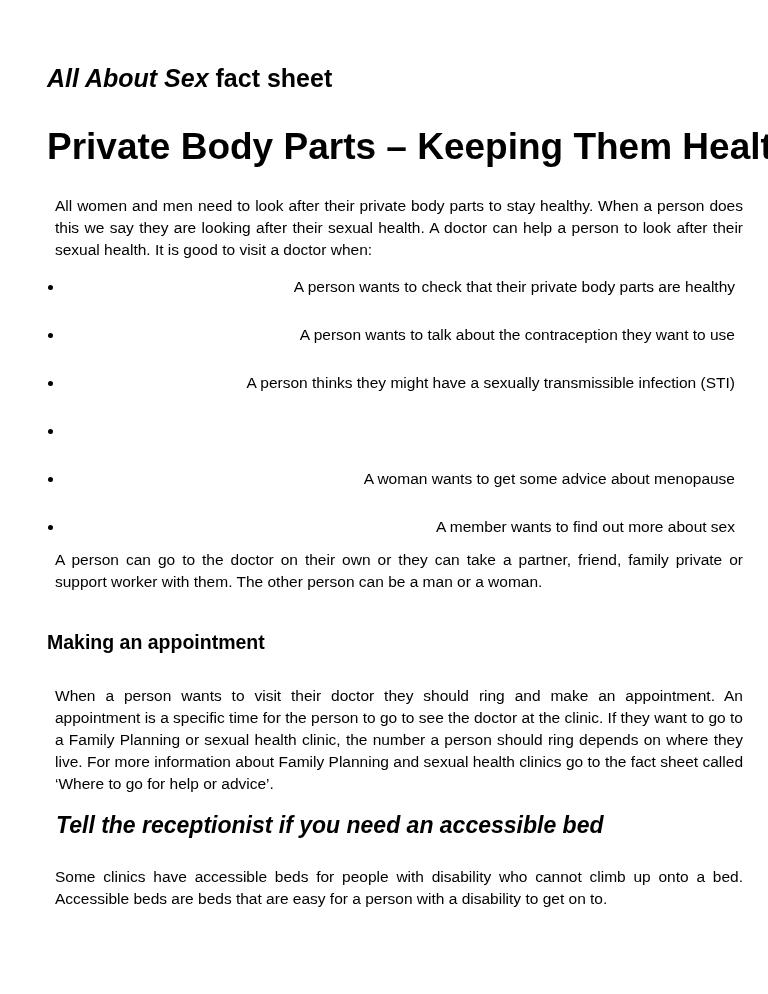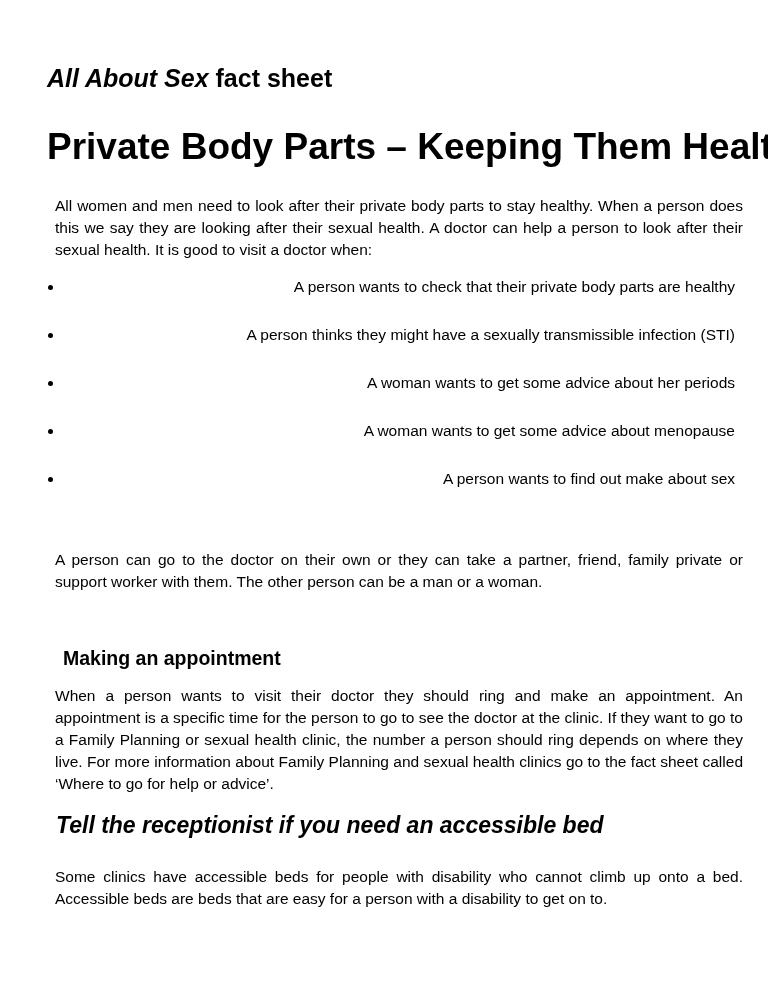--- a/index.html
+++ b/index.html
@@ -7,41 +7,42 @@
   .page { position: absolute; left: 47px; top: 0; width: 688px; }
   .doc-title { position: absolute; top: 64px; left: 0; font-size: 25px; font-weight: bold; margin: 0; white-space: nowrap; }
   .doc-title em { font-style: italic; }
   .main-heading { position: absolute; top: 126px; left: 0; font-size: 37px; font-weight: bold; margin: 0; white-space: nowrap; }
   p.body { margin: 8px; font-size: 15.5px; line-height: 22px; text-align: justify; position: absolute; left: 0; width: 688px; }
   .intro { top: 187px; }
   ul.bullets { position: absolute; top: 276px; left: 0; margin: 0; padding: 0; list-style: none; width: 688px; text-align: right; }
   ul.bullets li { position: relative; font-size: 15.5px; height: 22px; line-height: 22px; margin-bottom: 26px; padding-left: 23px; white-space: nowrap; }
   ul.bullets li .dot { position: absolute; left: 1px; top: 9px; width: 5px; height: 5px; border-radius: 50%; background: #000; }
   .after-list { top: 541px; }
-  .h2 { position: absolute; top: 631px; left: 0; font-size: 19.5px; font-weight: bold; margin: 16px; white-space: nowrap; }
+  .h2 { position: absolute; top: 631px; left: 0; font-size: 19.5px; font-weight: bold; margin: 0; white-space: nowrap; }
   .appt { top: 677px; }
   .h3 { position: absolute; top: 811px; left: 8px; font-size: 23px; font-weight: bold; font-style: italic; margin: 1px; white-space: nowrap; }
   .beds { top: 858px; }
 </style>
 </head>
 <body>
 
 <div class="page">
   <h1 class="doc-title"><em>All About Sex</em><span> fact sheet</span></h1>
 
   <h2 class="main-heading">Private Body Parts – Keeping Them Healthy</h2>
 
   <p class="body intro">All women and men need to look after their private body parts to stay healthy. When a person does this we say they are looking after their sexual health. A doctor can help a person to look after their sexual health. It is good to visit a doctor when:</p>
 
   <ul class="bullets">
     <li><span class="dot"></span><span>A person wants to check that their private body parts are healthy</span></li>
+    <li><span class="dot"></span><span>A person wants to talk about the contraception they want to use</span></li>
     <li><span class="dot"></span><span>A person thinks they might have a sexually transmissible infection (STI)</span></li>
-    <li><span class="dot"></span><span>A woman wants to get some advice about her periods</span></li>
+    <li><span class="dot"></span></li>
     <li><span class="dot"></span><span>A woman wants to get some advice about menopause</span></li>
-    <li><span class="dot"></span><span>A person wants to find out make about sex</span></li>
+    <li><span class="dot"></span><span>A member wants to find out more about sex</span></li>
   </ul>
 
   <p class="body after-list">A person can go to the doctor on their own or they can take a partner, friend, family private or support worker with them. The other person can be a man or a woman.</p>
 
   <h3 class="h2">Making an appointment</h3>
 
   <p class="body appt">When a person wants to visit their doctor they should ring and make an appointment. An appointment is a specific time for the person to go to see the doctor at the clinic. If they want to go to a Family Planning or sexual health clinic, the number a person should ring depends on where they live. For more information about Family Planning and sexual health clinics go to the fact sheet called ‘Where to go for help or advice’.</p>
 
   <h4 class="h3">Tell the receptionist if you need an accessible bed</h4>
 

